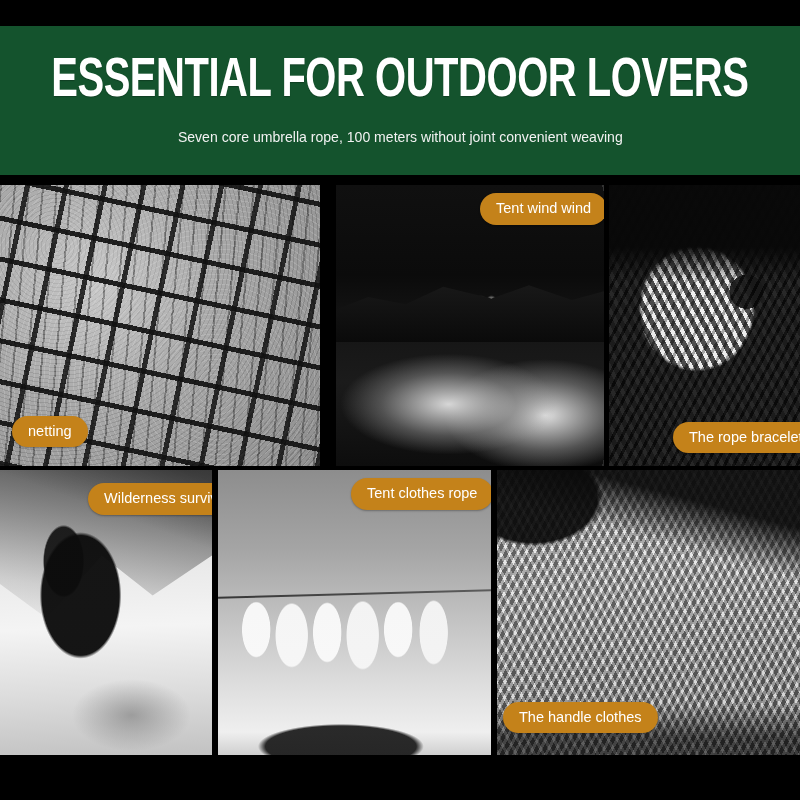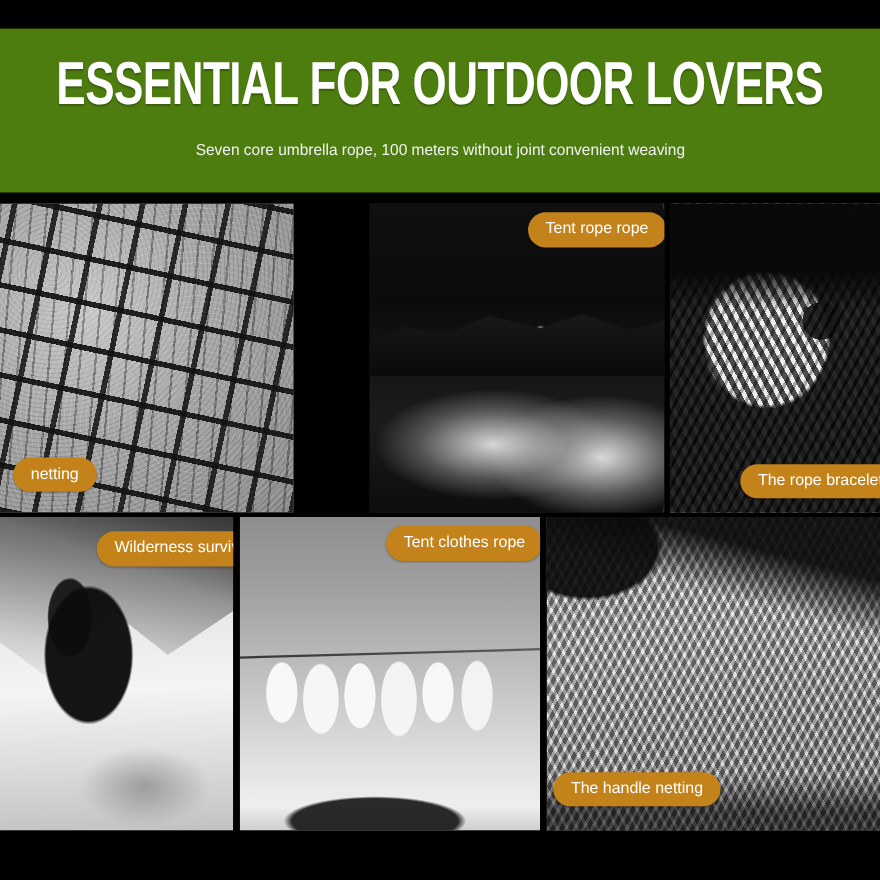--- a/index.html
+++ b/index.html
@@ -22,21 +22,21 @@
     background: #000000;
   }
 
   
   .header-banner {
     position: absolute;
     left: 0;
     top: 26px;
     width: 800px;
     height: 149px;
-    background: #4d7c0f;
+    background: #14532d;
     display: flex;
     flex-direction: column;
     align-items: center;
     justify-content: center;
   }
   .headline {
     color: #ffffff;
     font-family: "Liberation Sans", sans-serif;
     font-weight: bold;
     font-size: 43px;
@@ -89,21 +89,21 @@
     font-size: 14.5px;
     line-height: 1;
     padding: 8px 16px 9px 16px;
     border-radius: 18px;
     white-space: nowrap;
     z-index: 5;
     box-shadow: 0 1px 2px rgba(0,0,0,0.3);
   }
 
   
-  #panel-netting { left: 0px; top: 0px; width: 267px; height: 281px; }
+  #panel-netting { left: 0px; top: 0px; width: 320px; height: 281px; }
   #panel-netting .badge { left: 12px; bottom: 19px; }
 
   
   #panel-tent { left: 336px; top: 0px; width: 268px; height: 281px; }
   #panel-tent .badge { left: 144px; top: 8px; }
 
   
   #panel-bracelet { left: 609px; top: 0px; width: 191px; height: 281px; }
   #panel-bracelet .badge { left: 64px; bottom: 13px; border-radius:18px; }
 
@@ -251,37 +251,37 @@
 
   <div class="gallery">
 
     <div class="panel" id="panel-netting">
       <div class="panel-art art-netting"></div>
       <span class="badge">netting</span>
     </div>
 
     <div class="panel" id="panel-tent">
       <div class="panel-art art-tent"></div>
-      <span class="badge">Tent rope rope</span>
+      <span class="badge">Tent wind wind</span>
     </div>
 
     <div class="panel" id="panel-bracelet">
       <div class="panel-art art-bracelet"></div>
       <span class="badge">The rope bracelet</span>
     </div>
 
     <div class="panel" id="panel-wilderness">
       <div class="panel-art art-wilderness"></div>
       <span class="badge">Wilderness survival</span>
     </div>
 
     <div class="panel" id="panel-clothes">
       <div class="panel-art art-clothes"></div>
       <span class="badge">Tent clothes rope</span>
     </div>
 
     <div class="panel" id="panel-handle">
       <div class="panel-art art-handle"></div>
-      <span class="badge">The handle netting</span>
+      <span class="badge">The handle clothes</span>
     </div>
 
   </div>
 </div>
 
 </body></html>

